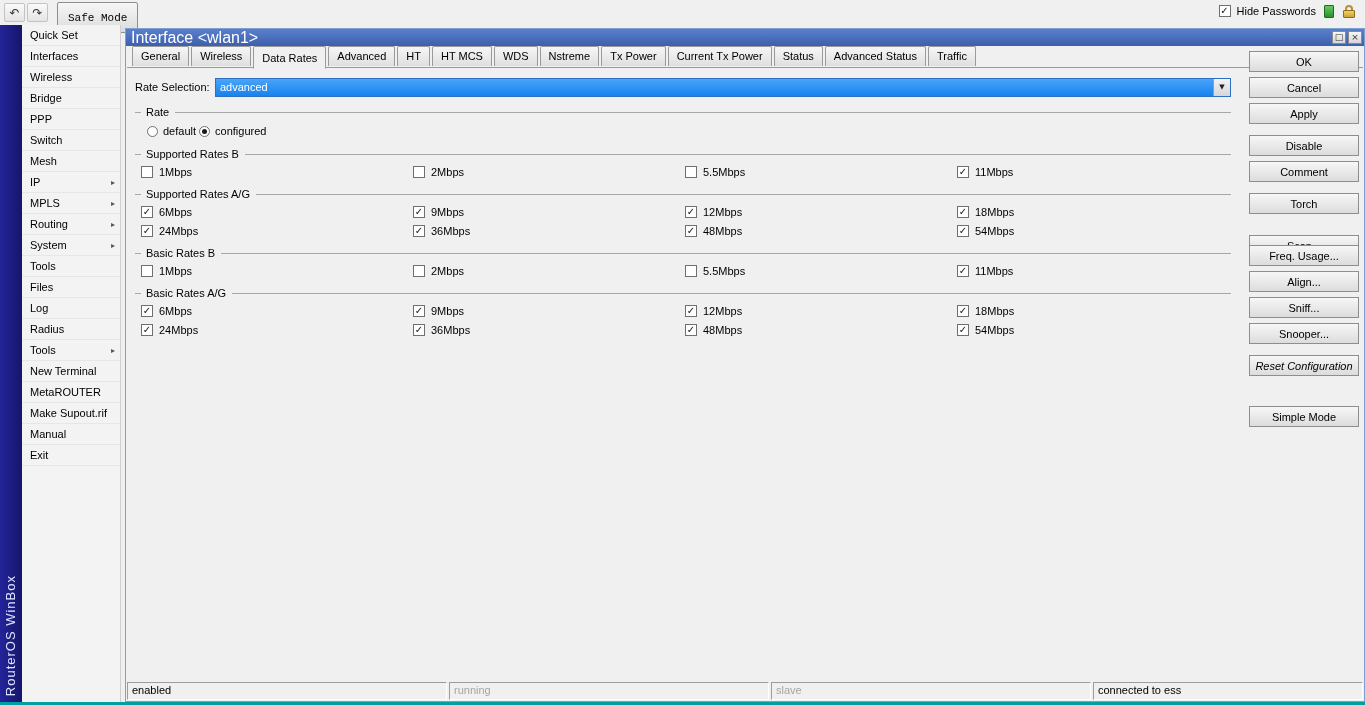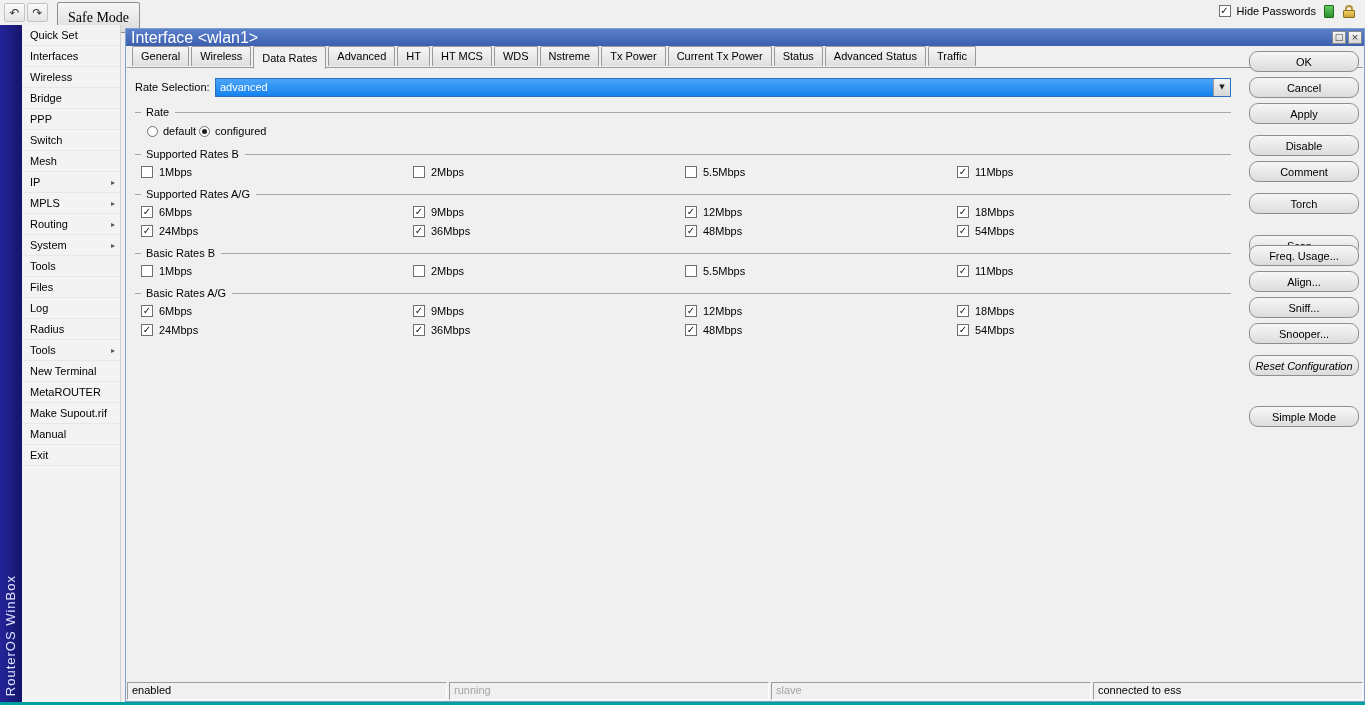--- a/index.html
+++ b/index.html
@@ -19,22 +19,22 @@
     position:absolute; top:3px; width:21px; height:19px;
     border:1px solid #c3c3c3; background:linear-gradient(#fafafa,#e4e4e4);
     font-size:12px; line-height:16px; text-align:center; color:#333; border-radius:2px;
     font-family:"DejaVu Sans", sans-serif;
   }
   .tool-btn.undo { left:4px; }
   .tool-btn.redo { left:27px; }
   .safe-mode {
     position:absolute; left:57px; top:2px; height:31px; padding:0 10px;
     border:1px solid #8e8e8e; border-radius:2px;
-    background:linear-gradient(#f6f6f6,#dcdcdc); font-size:14px;
-    font-family:Liberation Serif, serif;
+    background:linear-gradient(#f6f6f6,#dcdcdc); font-size:11px;
+    font-family:Liberation Mono, monospace;
   }
   .toolbar-right { position:absolute; right:10px; top:4px; display:flex; align-items:center; gap:8px; }
 
   .check-item { display:flex; align-items:center; gap:6px; height:14px; font-size:11px; }
   .checkbox {
     width:12px; height:12px; flex:0 0 12px; border:1px solid #6f6f6f; background:#fff;
     display:flex; align-items:center; justify-content:center;
     font-size:10px; line-height:1; font-weight:bold; color:#111;
     font-family:"DejaVu Sans", sans-serif;
   }
@@ -102,21 +102,21 @@
   .radio-item { display:flex; align-items:center; gap:5px; }
   .radio { width:11px; height:11px; border:1px solid #707070; border-radius:50%; background:#fff;
     display:flex; align-items:center; justify-content:center; }
   .radio.checked::after { content:""; width:5px; height:5px; border-radius:50%; background:#1a1a1a; }
 
   .check-grid { display:grid; grid-template-columns:repeat(4, 272px); row-gap:5px; margin-left:6px; }
 
   
   .btn-col { position:absolute; top:0; right:5px; width:110px; bottom:20px; }
   .win-btn { position:absolute; left:0; width:110px; height:21px;
-    border:1px solid #8e8e8e; border-radius:9px;
+    border:1px solid #8e8e8e; border-radius:0;
     background:linear-gradient(#f7f7f7,#dcdcdc); font-size:11px;
     font-family:"Liberation Sans", sans-serif; line-height:18px; }
 
   
   .statusbar { position:absolute; left:1px; right:1px; bottom:1px; height:18px;
     display:flex; gap:2px; background:#f0f0f0; }
   .status-seg { border:1px solid; border-color:#9d9d9d #ffffff #ffffff #9d9d9d;
     padding:1px 4px; line-height:13px; flex:0 0 320px; overflow:hidden; white-space:nowrap; }
   .status-seg.last { flex:1 1 auto; }
   .status-seg.muted { color:#a5a5a5; }

